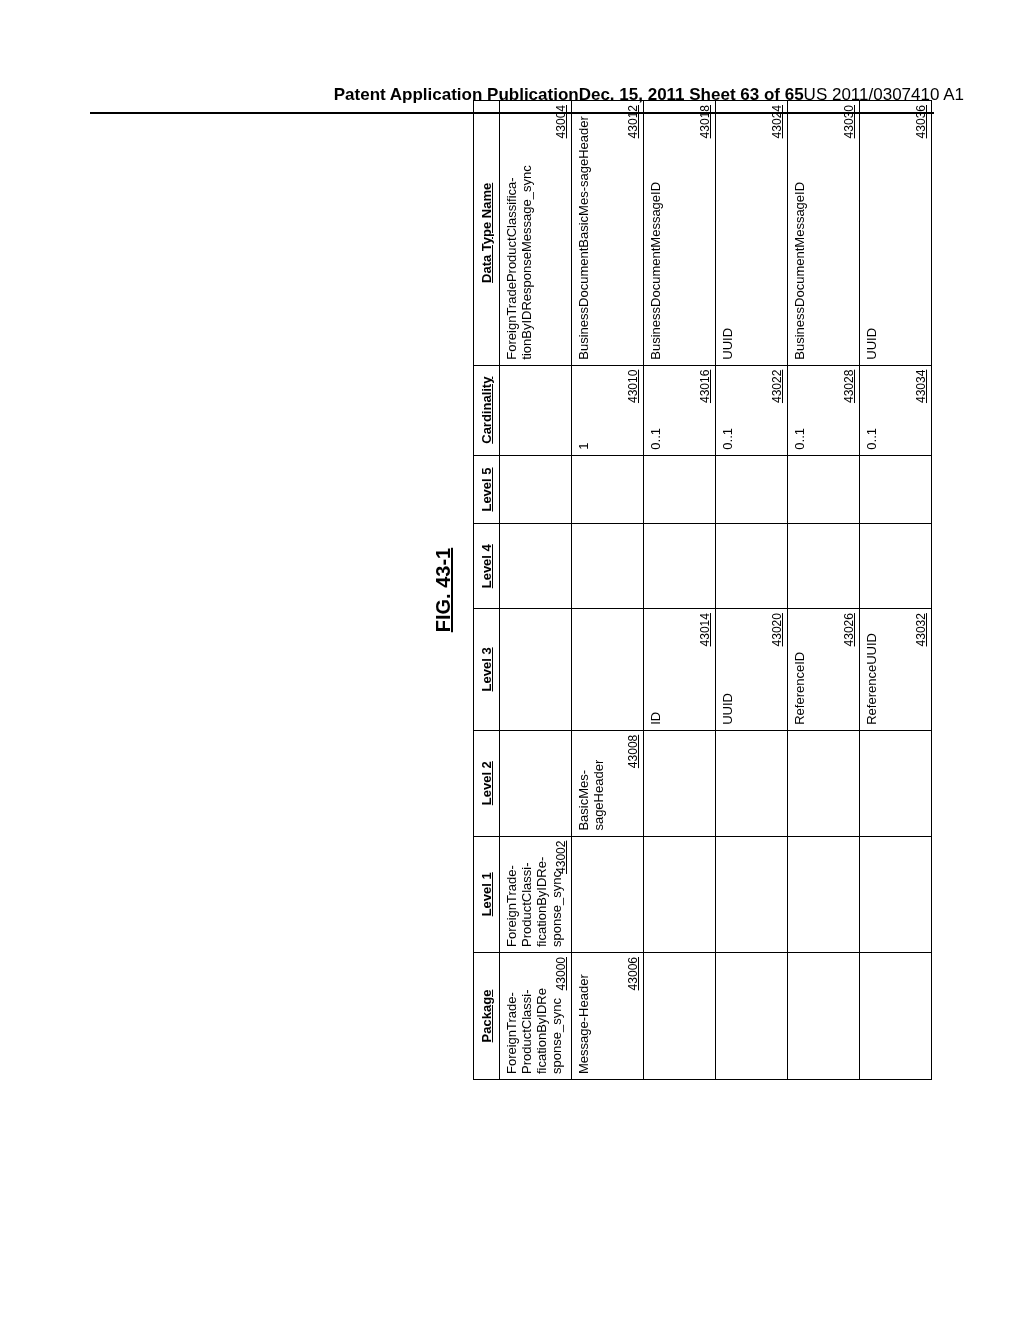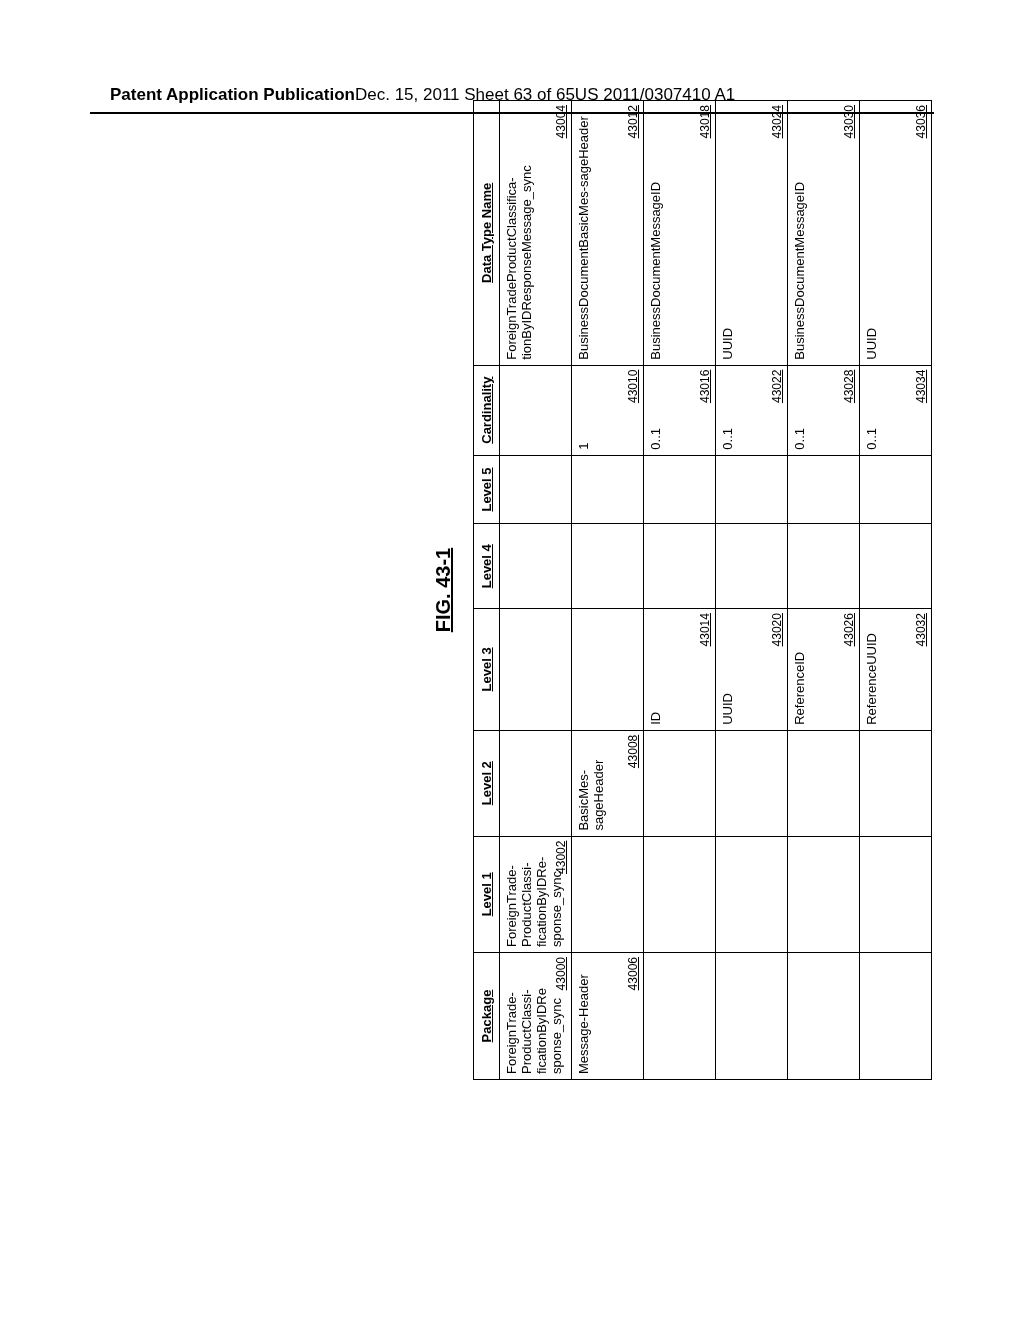--- a/index.html
+++ b/index.html
@@ -9,27 +9,27 @@
     background: #fff;
     font-family: Arial, Helvetica, sans-serif;
     position: relative;
   }
   .header {
     position: absolute;
     top: 85px;
     left: 0;
     width: 100%;
     display: flex;
-    justify-content: flex-start;
-    padding: 0 92px 0 110px;
+    justify-content: flex-end;
+    padding: 0 60px 0 110px;
     font-size: 17px;
   }
   .header .left { font-weight: bold; }
   .header .right { font-weight: normal; }
-  .header .center { font-weight: normal; }
+  .header .center { font-weight: bold; }
   .rule {
     position: absolute;
     top: 112px;
     left: 90px;
     right: 90px;
     border-top: 2.5px solid #000;
   }
   .fig-wrap {
     position: absolute;
     top: 170px;

